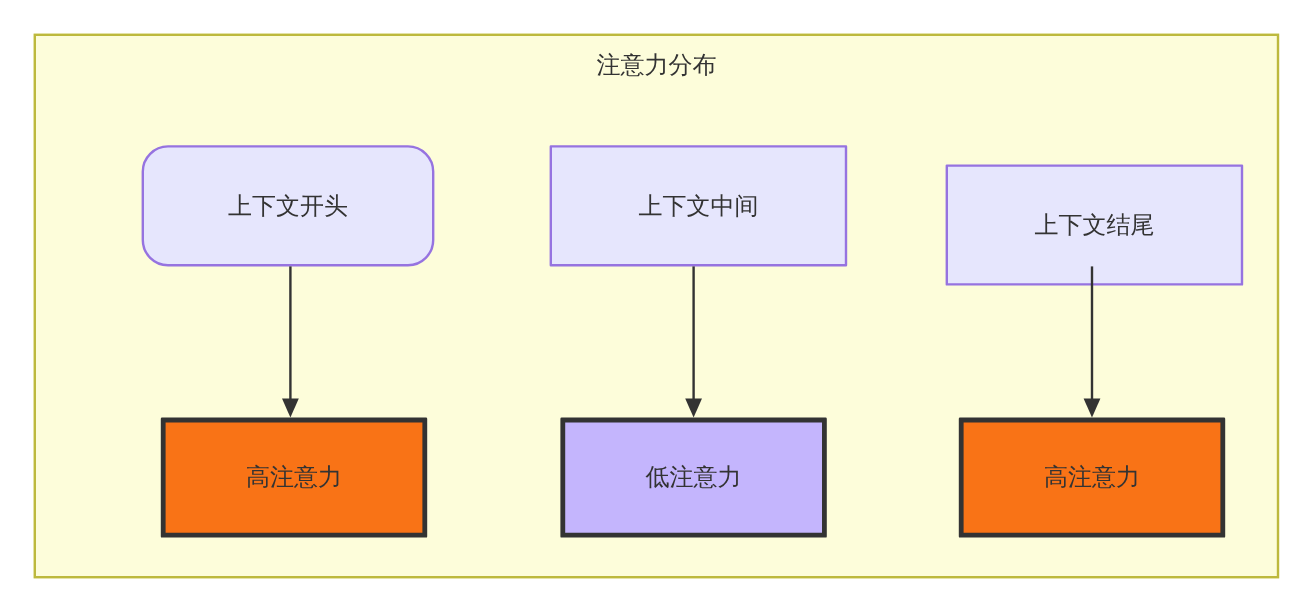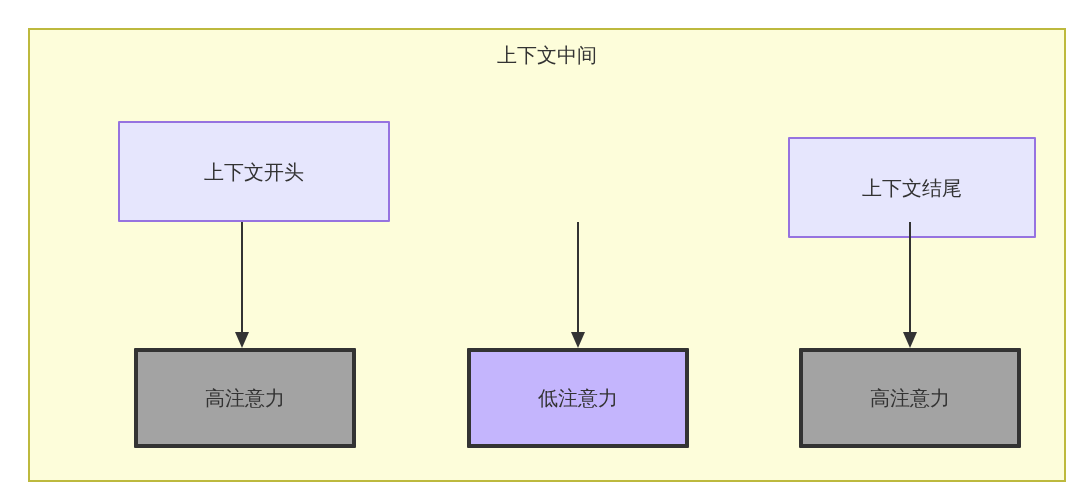--- a/index.html
+++ b/index.html
@@ -65,29 +65,29 @@
     height: 101px;
   }
 
   .node-target {
     border: 4px solid #333333;
     border-radius: 1px;
     height: 100px;
   }
 
   .fill-high {
-    background: #a3a3a3;
+    background: #f97316;
   }
 
   .fill-low {
     background: #c4b5fd;
   }
 
   
-  .src-1 { left: 88px;  top: 91px;  width: 272px; }
+  .src-1 { left: 88px;  top: 91px;  width: 244px; border-radius: 22px; }
   .src-2 { left: 428px; top: 91px;  width: 248px; }
   .src-3 { left: 758px; top: 91px;  width: 248px; margin-top: 16px; }
 
   .tgt-1 { left: 104px; top: 318px; width: 222px; }
   .tgt-2 { left: 437px; top: 318px; width: 222px; }
   .tgt-3 { left: 769px; top: 318px; width: 222px; }
 
   
   .arrow {
     position: absolute;
@@ -101,26 +101,29 @@
   .arrow-2 { left: 538px; }
   .arrow-3 { left: 870px; }
 </style>
 </head>
 <body>
 
 <div id="canvas">
 
   <div class="diagram-frame">
 
-    <div class="frame-title">上下文中间</div>
+    <div class="frame-title">注意力分布</div>
 
     <div class="node node-source src-1">
       <span>上下文开头</span>
     </div>
 
+    <div class="node node-source src-2">
+      <span>上下文中间</span>
+    </div>
 
     <div class="node node-source src-3">
       <span>上下文结尾</span>
     </div>
 
     <svg class="arrow arrow-1" viewBox="0 0 20 126">
       <line x1="10" y1="0" x2="10" y2="114" stroke="#333333" stroke-width="2"></line>
       <polygon points="10,126 3,110 17,110" fill="#333333"></polygon>
     </svg>
 

